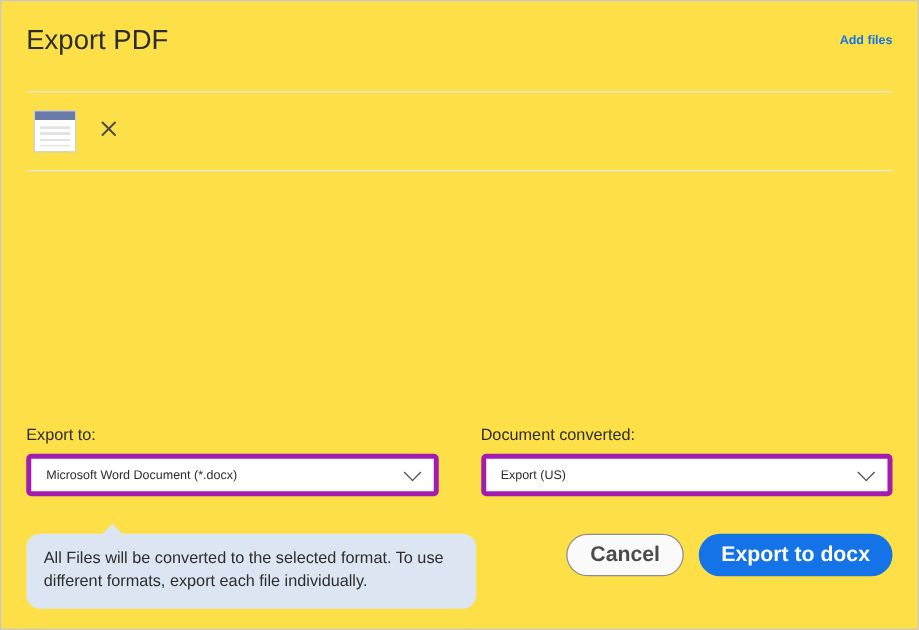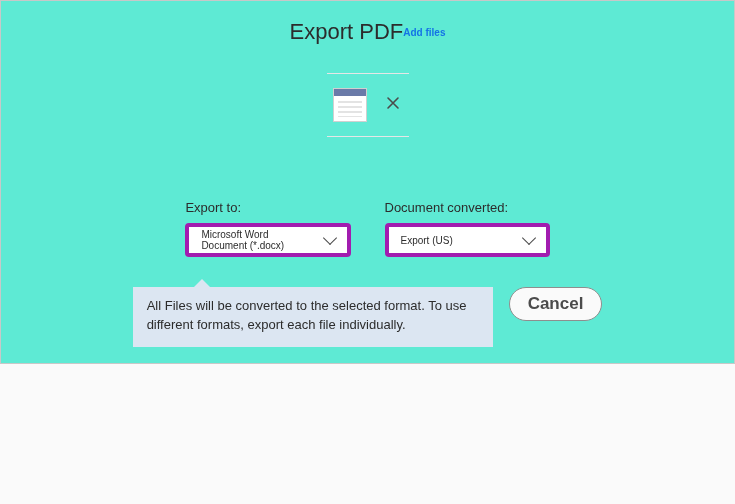--- a/index.html
+++ b/index.html
@@ -1,27 +1,26 @@
 <!DOCTYPE html>
 <html><head>
 <meta charset="utf-8">
 <style>
   * { box-sizing: border-box; margin: 0; padding: 0; }
   html, body { width: 735px; height: 504px; font-family: -apple-system, BlinkMacSystemFont, "Segoe UI", Arial, sans-serif; }
   body { background: #fafafa; }
   .dialog {
     width: 735px;
-    height: 364px;
+    height: 504px;
     border: 1px solid #c8c8c8;
-    background: #5eead4;
+    background: #fde047;
     padding: 18px 20px 16px 20px;
     display: flex;
     flex-direction: column;
     position: relative;
-    align-items: center;
   }
   .header-row {
     display: flex;
     justify-content: space-between;
     align-items: center;
     margin-bottom: 28px;
   }
   .title {
     font-size: 22px;
     font-weight: 400;
@@ -114,21 +113,21 @@
     margin-top: 20px;
     gap: 16px;
   }
   .tooltip-wrap {
     flex: 1;
     position: relative;
   }
   .tooltip {
     position: relative;
     background: #dce6f2;
-    border-radius: 0;
+    border-radius: 11px;
     padding: 10px 14px 12px 14px;
     font-size: 13px;
     line-height: 1.45;
     color: #2c2c2c;
     max-width: 360px;
   }
   .tooltip::before {
     content: "";
     position: absolute;
     top: -8px;
@@ -204,16 +203,17 @@
       </div>
     </div>
   </div>
 
   <div class="footer-row">
     <div class="tooltip-wrap">
       <div class="tooltip">All Files will be converted to the selected format. To use different formats, export each file individually.</div>
     </div>
     <div class="buttons">
       <div class="btn btn-secondary">Cancel</div>
+      <div class="btn btn-primary">Export to docx</div>
     </div>
   </div>
 
 </div>
 
 </body></html>

